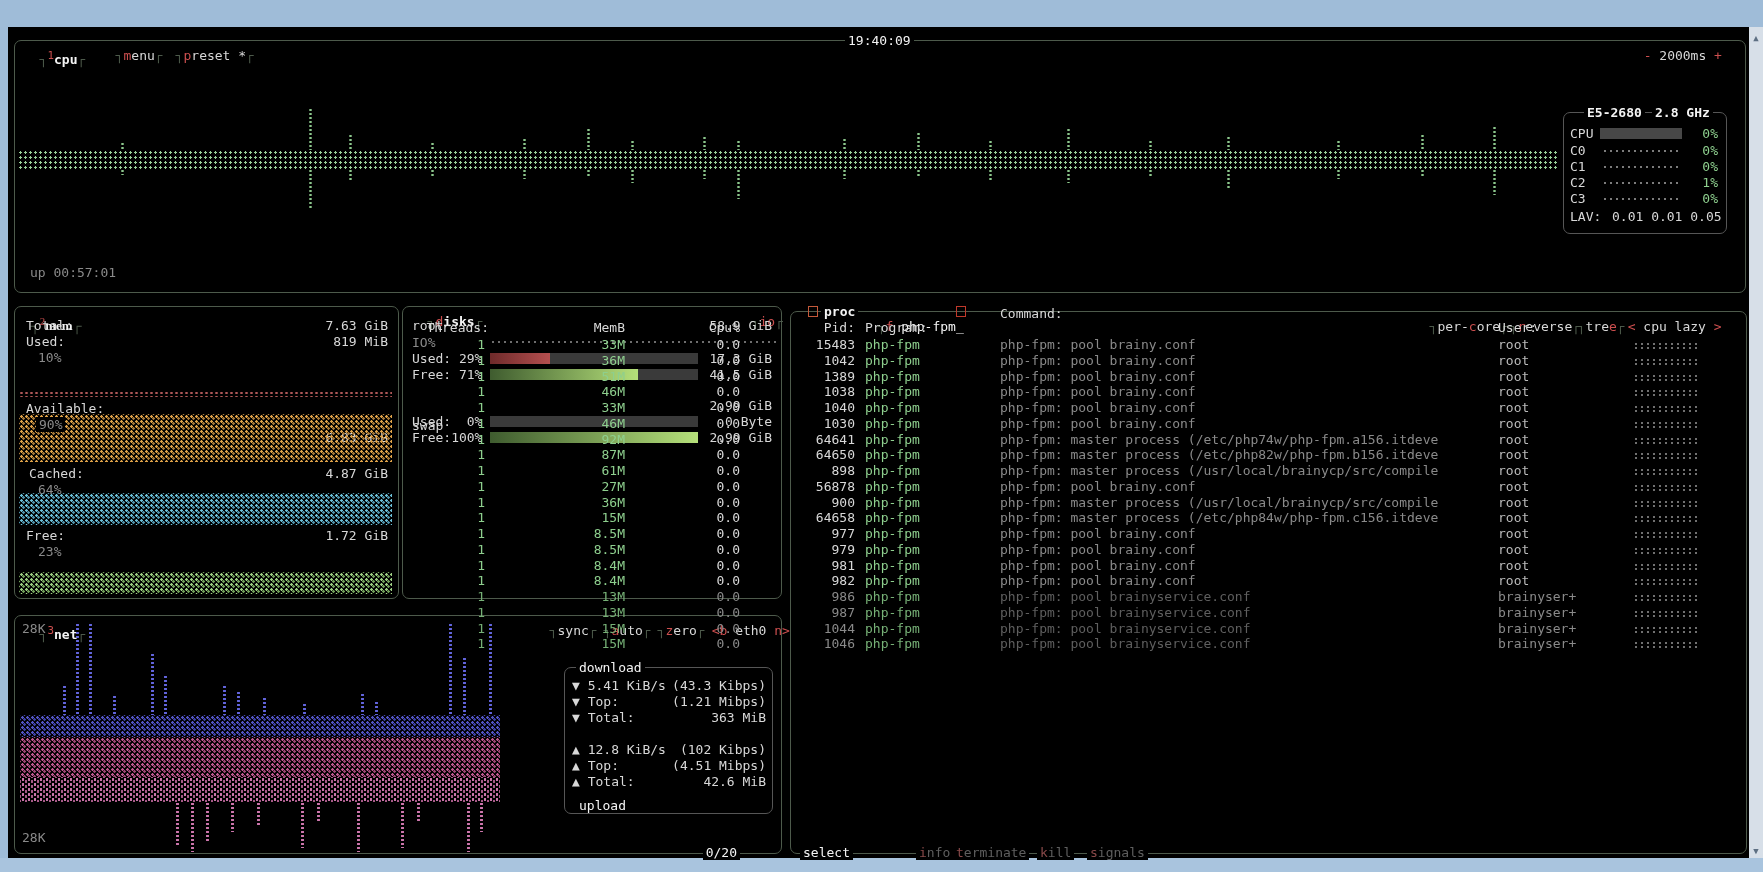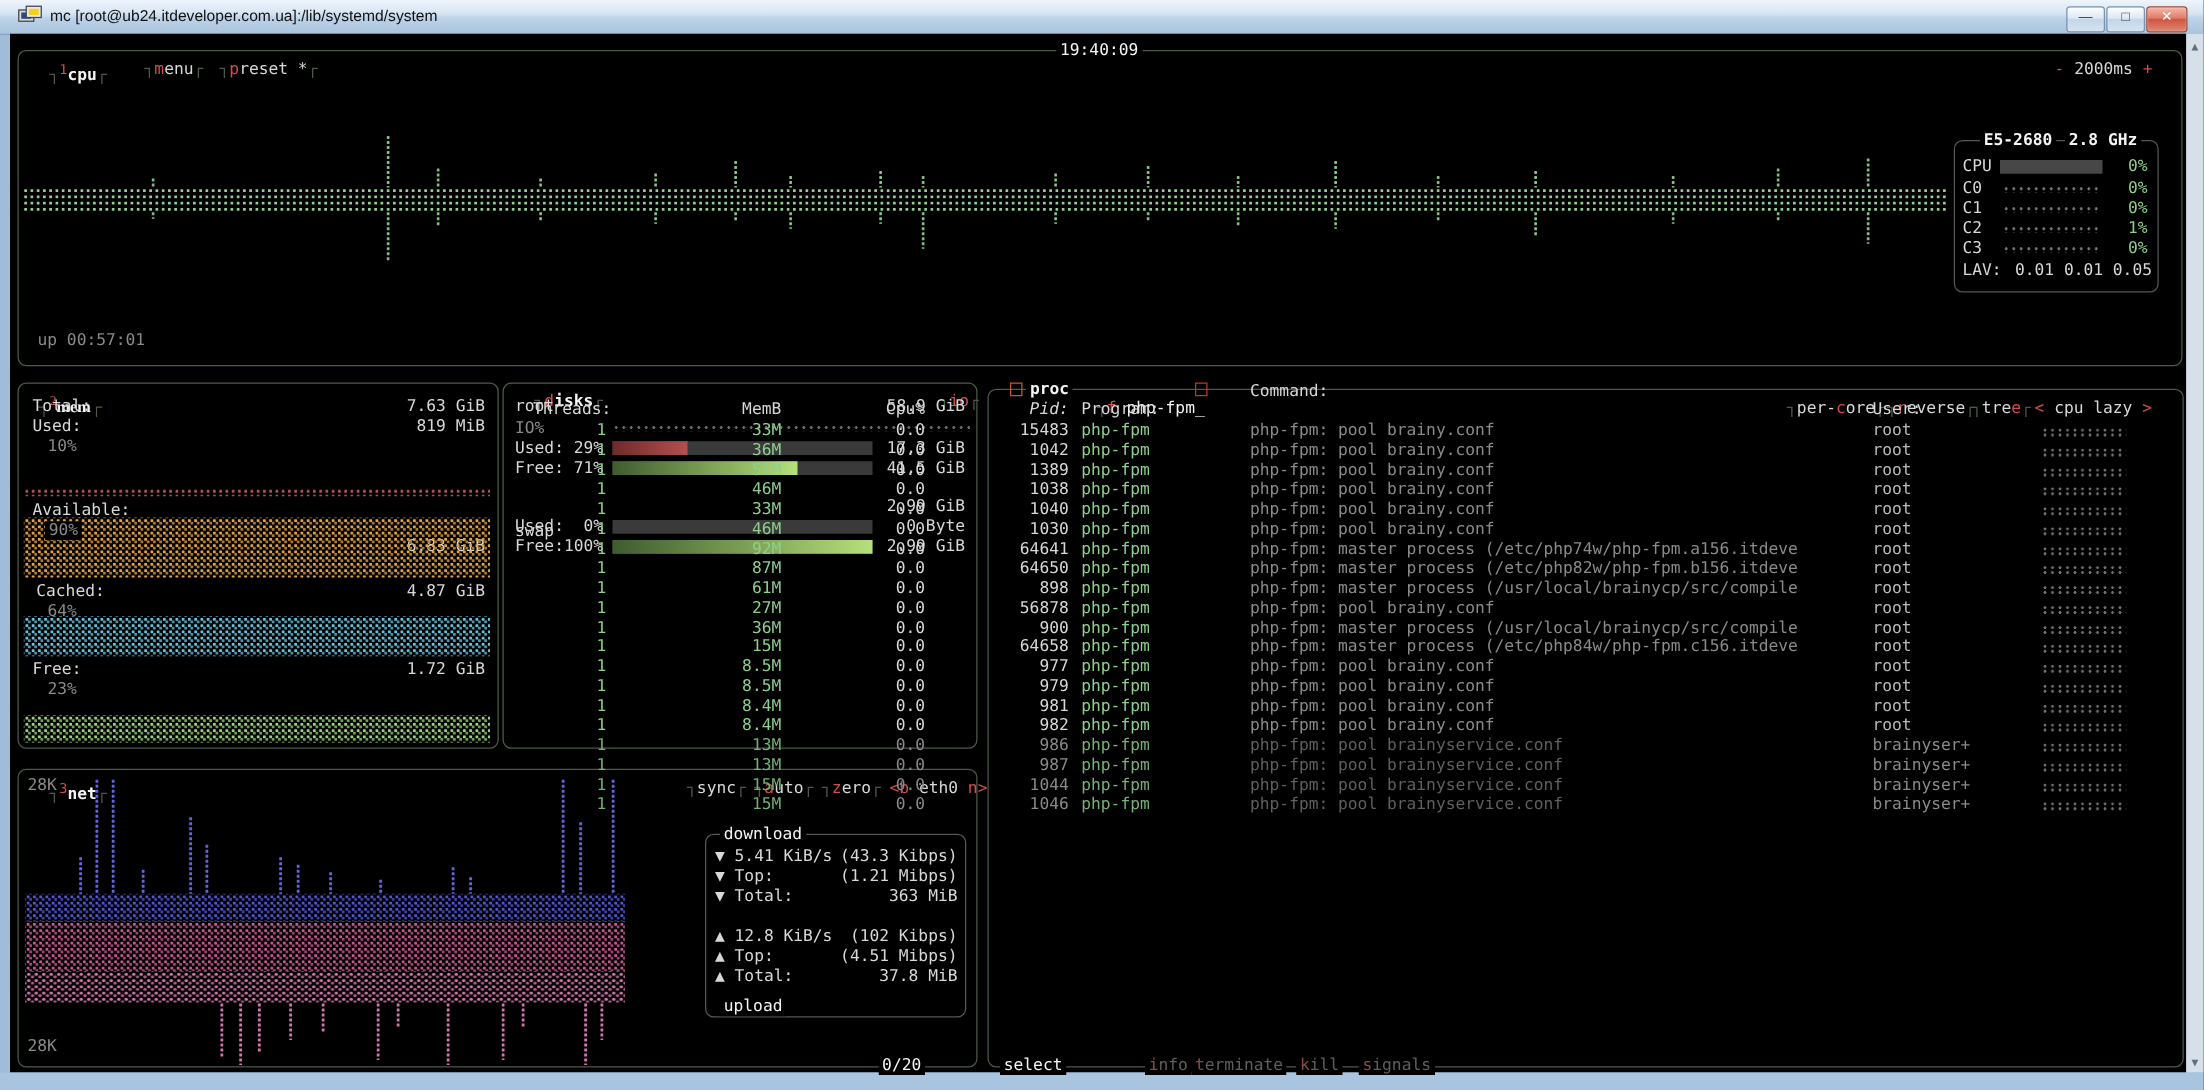--- a/index.html
+++ b/index.html
@@ -57,32 +57,20 @@
   .fill{position:absolute;height:11px;}
   .fill-red{background:linear-gradient(90deg,#6e2a2a,#b44f4f);}
   .fill-grn{background:linear-gradient(90deg,#3f5c2f,#b5e07a);}
   .fill-gry{background:#474747;}
   .sq{position:absolute;width:8px;height:9px;border:1.5px solid #c4593a;}
 </style>
 </head>
 <body>
 <div id="screen">
 
-<div id="titlebar">
-  <svg id="app-icon" viewBox="0 0 20 18">
-    <rect x="1" y="4" width="12" height="9" fill="#d8d8d8" stroke="#444" stroke-width="1"></rect>
-    <rect x="3" y="6" width="8" height="5" fill="#2a4a8a"></rect>
-    <rect x="7" y="1" width="12" height="9" fill="#e8e8e8" stroke="#444" stroke-width="1"></rect>
-    <rect x="9" y="3" width="8" height="5" fill="#f5d020"></rect>
-  </svg>
-  <span id="title-text">mc [root@ub24.itdeveloper.com.ua]:/lib/systemd/system</span>
-  <div class="winbtn" id="btn-min" style="left:1653px;width:29px;">—</div>
-  <div class="winbtn" id="btn-max" style="left:1685px;width:29px;">□</div>
-  <div class="winbtn" id="btn-close" style="left:1717px;width:31px;">✕</div>
-</div>
 
 <div id="terminal"></div>
 <div id="scrollbar"></div>
 <div class="sbarrow" style="top:31px;">▲</div>
 <div class="sbarrow" style="top:844px;">▼</div>
 <div id="win-bottom"></div>
 
 <div class="box" style="left:14px;top:40px;width:1730px;height:251px;"></div>
 <div class="t" style="left:24px;top:33px;">
   <span class="brk">┐</span><sup class="rd">1</sup><span class="wh bold">cpu</span><span class="brk">┌</span></div>
@@ -184,39 +172,39 @@
 <div class="t w" style="right:997px;top:678px;">(43.3 Kibps)</div>
 <div class="t w" style="left:572px;top:694px;">▼ Top:</div>
 <div class="t w" style="right:997px;top:694px;">(1.21 Mibps)</div>
 <div class="t w" style="left:572px;top:710px;">▼ Total:</div>
 <div class="t w" style="right:997px;top:710px;">363 MiB</div>
 <div class="t w" style="left:572px;top:742px;">▲ 12.8 KiB/s</div>
 <div class="t w" style="right:997px;top:742px;">(102 Kibps)</div>
 <div class="t w" style="left:572px;top:758px;">▲ Top:</div>
 <div class="t w" style="right:997px;top:758px;">(4.51 Mibps)</div>
 <div class="t w" style="left:572px;top:774px;">▲ Total:</div>
-<div class="t w" style="right:997px;top:774px;">37.8 MiB</div>
+<div class="t w" style="right:997px;top:774px;">42.6 MiB</div>
 <div class="t wh ontop" style="left:576px;top:798px;">upload</div>
 
 <div class="box" style="left:790px;top:311px;width:955px;height:541px;"></div>
 <div class="sq" style="left:808px;top:306px;"></div>
 <div class="t wh bold ontop" style="left:821px;top:304px;">proc</div>
 <div class="t" style="left:862px;top:304px;">
   <span class="brk">┐</span><span class="rd">f</span> <span class="wh">php-fpm_</span></div>
 <div class="sq" style="left:956px;top:306px;border-color:#c0392b;"></div>
 <div class="t" style="left:1414px;top:304px;">
   <span class="brk">┐</span><span class="w">per-</span><span class="rd">c</span><span class="w">ore</span><span class="brk">┌</span></div>
 <div class="t" style="left:1494px;top:304px;">
   <span class="brk">┐</span><span class="rd">r</span><span class="w">everse</span><span class="brk">┌</span></div>
 <div class="t" style="left:1562px;top:304px;">
   <span class="brk">┐</span><span class="w">tre</span><span class="rd">e</span><span class="brk">┌</span></div>
 <div class="t" style="left:1612px;top:304px;">
   <span class="rd">&lt;</span><span class="w"> cpu lazy </span><span class="rd">&gt;</span></div>
 
-<div class="t w" style="right:908px;top:320px;font-style:italic;">Pid:</div>
+<div class="t w" style="right:908px;top:320px;">Pid:</div>
 <div class="t w" style="left:865px;top:320px;">Program:</div>
 <div class="t w" style="left:1000px;top:306px;">Command:</div>
 <div class="t w" style="right:1274px;top:320px;">Threads:</div>
 <div class="t w" style="left:1498px;top:320px;">User:</div>
 <div class="t w" style="right:1138px;top:320px;">MemB</div>
 <div class="t w" style="right:1023px;top:320px;">Cpu%</div>
 
 <div id="proc-rows"></div>
 
 <div class="t wh ontop" style="left:800px;top:845px;">select</div>

